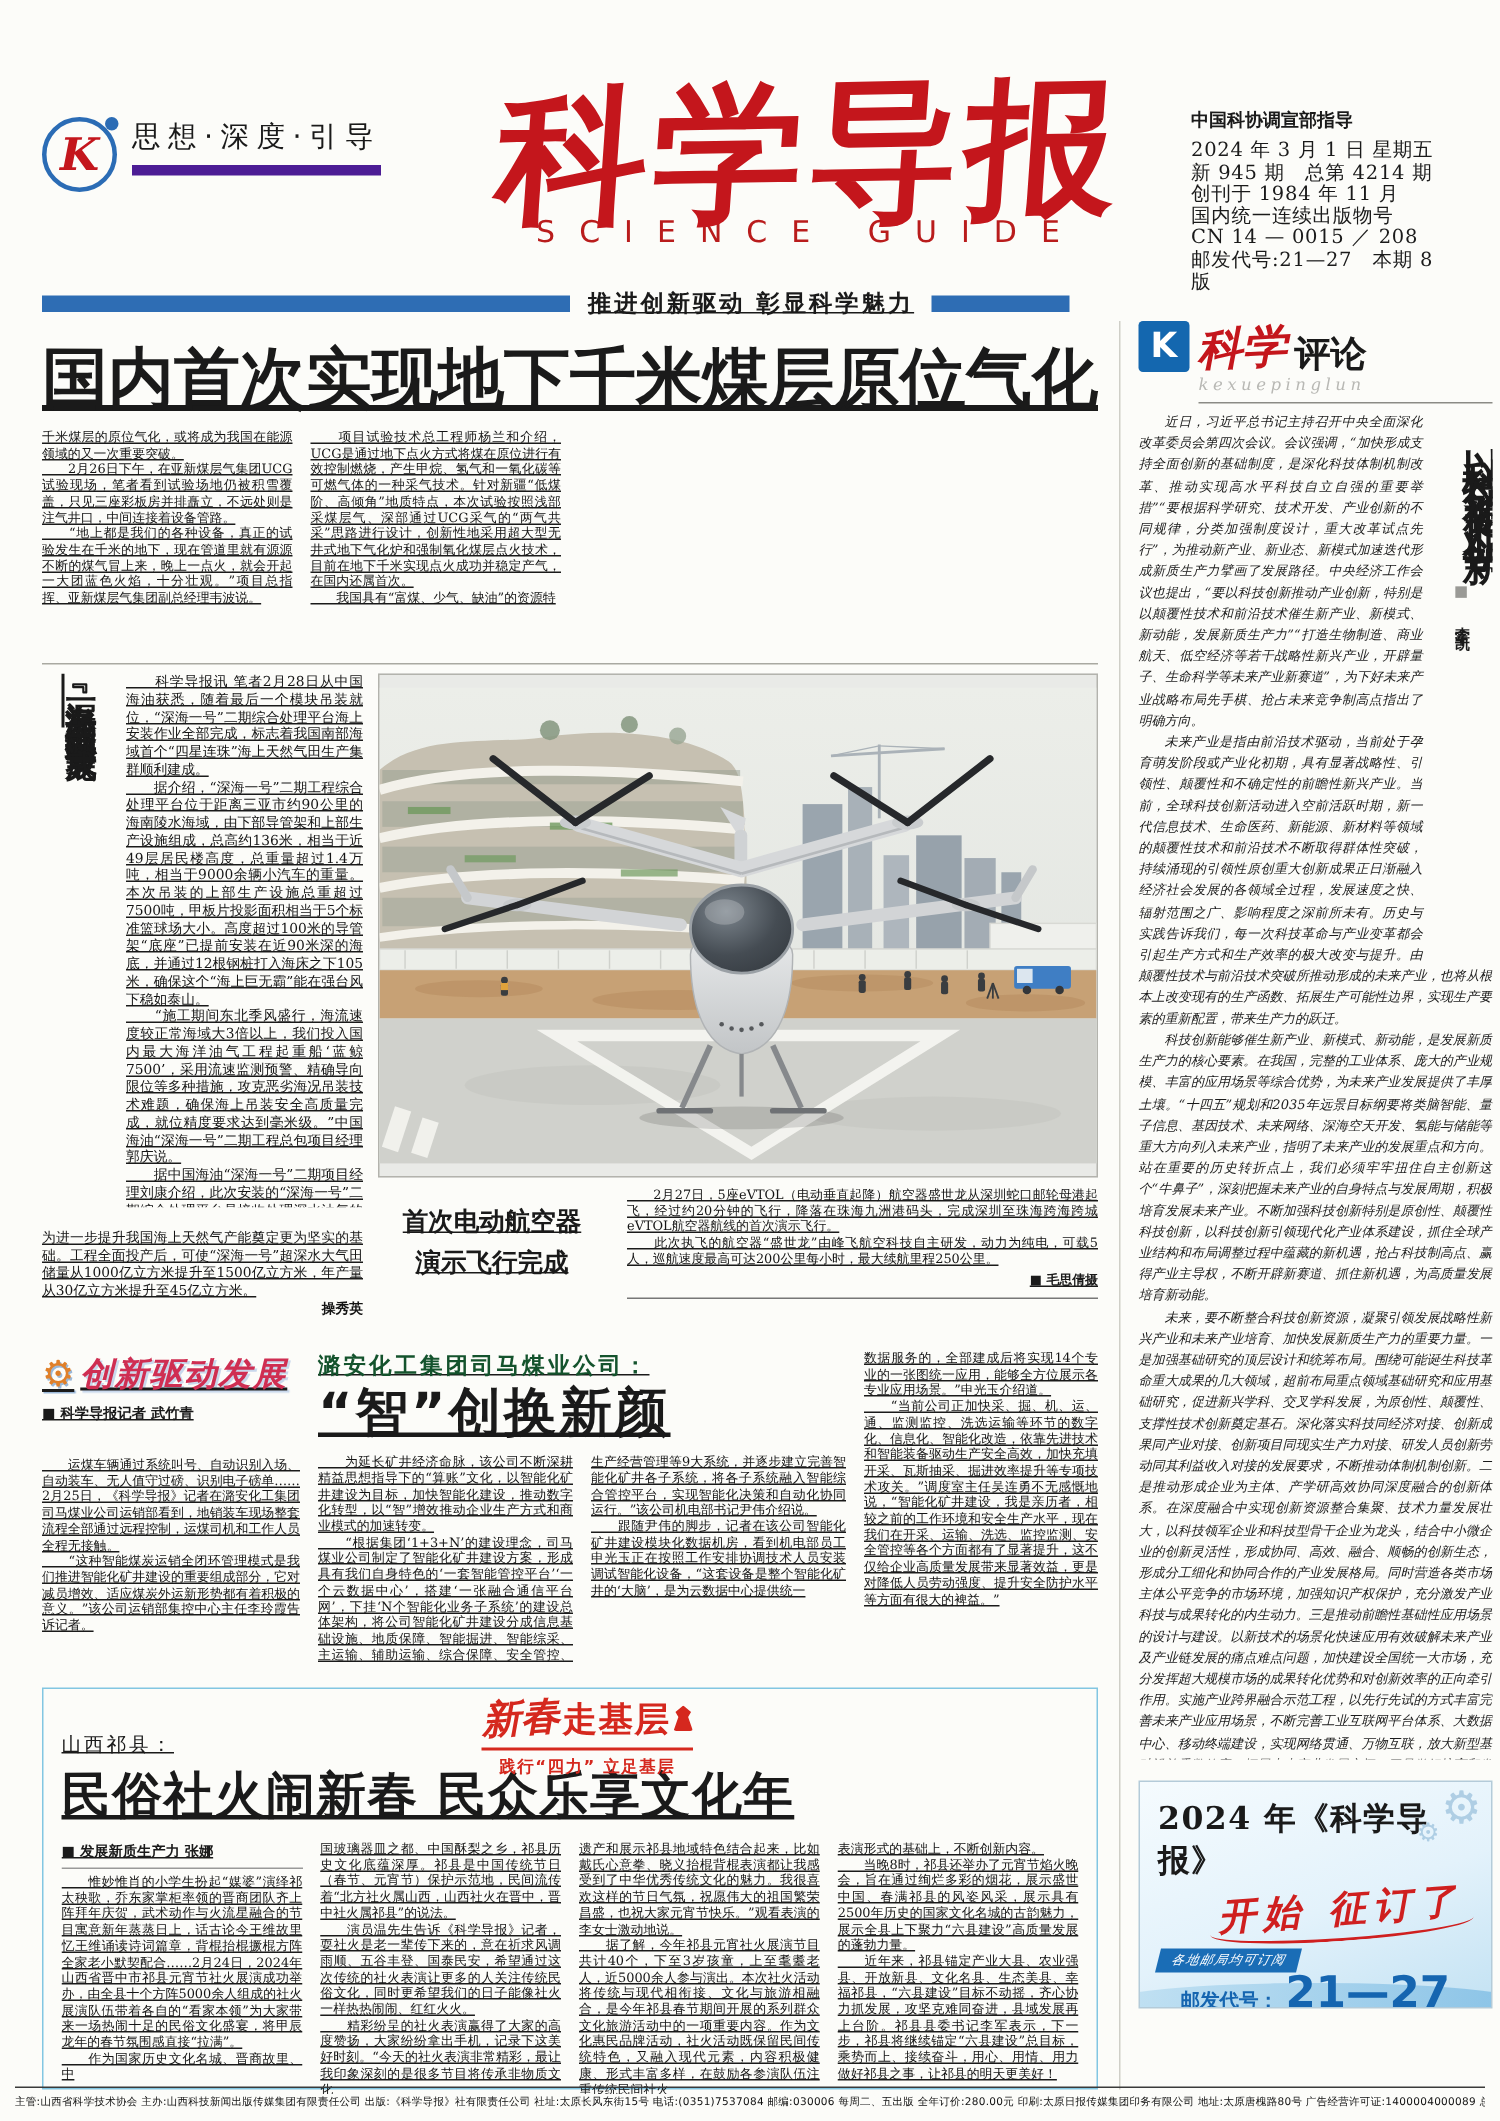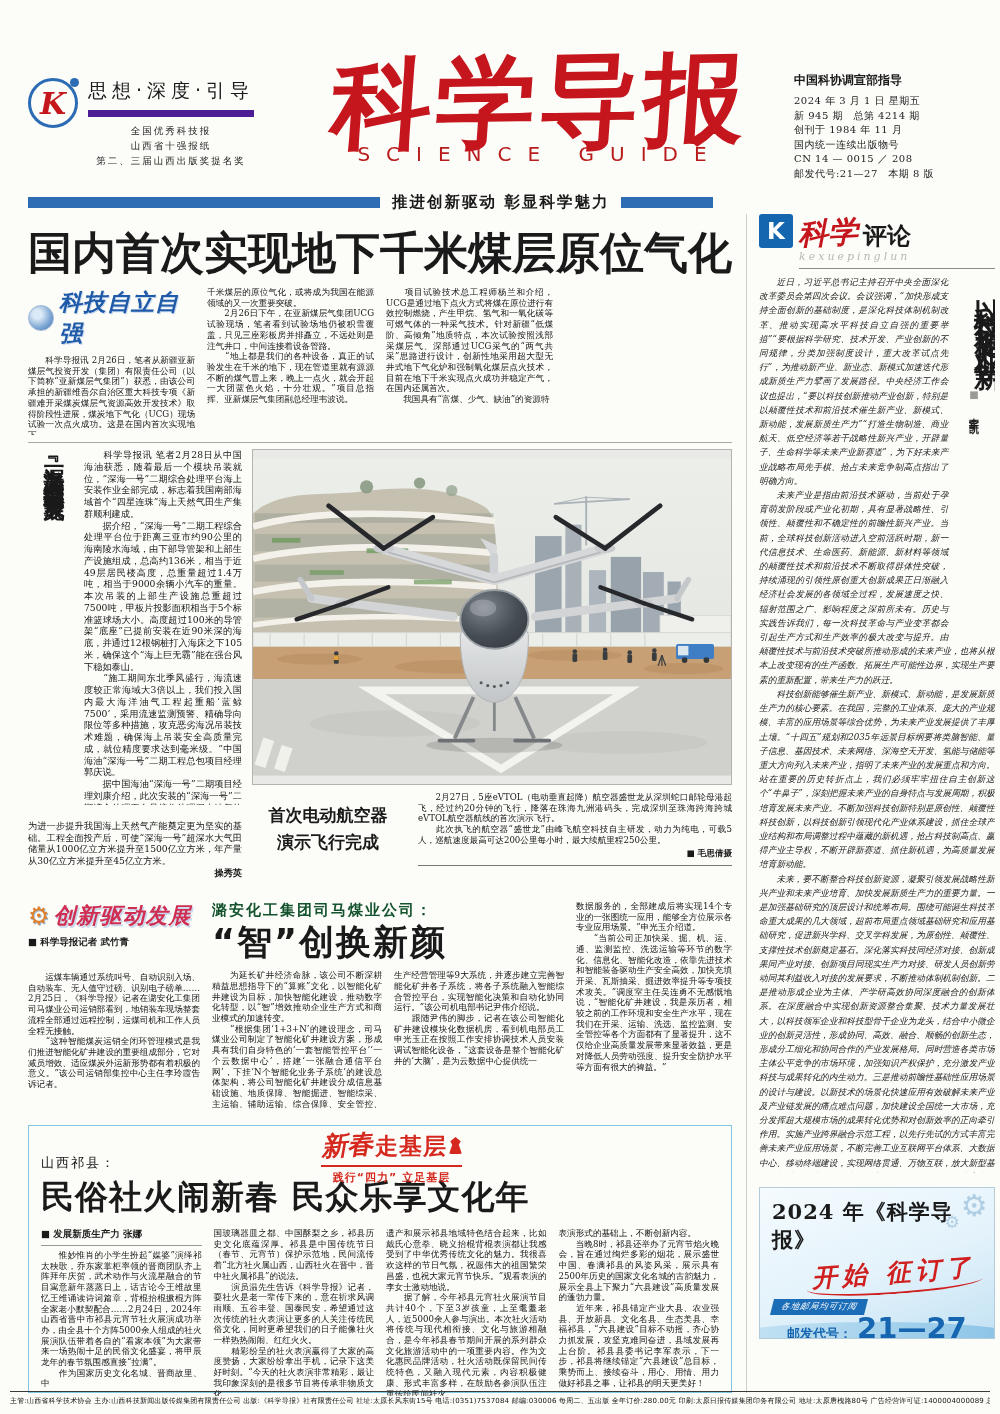--- a/index.html
+++ b/index.html
@@ -20,31 +20,31 @@
   .mh-slogan { font-family:"DejaVu Sans",sans-serif; font-size:19px; letter-spacing:5px;
                border-bottom:7px solid #4c1d95; padding-bottom:6px; margin-bottom:6px; }
   .mh-honors { font-size:9.5px; line-height:15px; letter-spacing:2px; text-align:center; color:#222; }
   .mh-center { flex:1; text-align:center; }
   .mh-title { font-size:100px; line-height:1.02; font-weight:900; color:#c4161c;
               transform:skewX(-5deg) rotate(-1deg); letter-spacing:4px; }
   .mh-title-en { font-family:"DejaVu Sans",sans-serif; font-size:20px; color:#b91c1c;
                  letter-spacing:16px; margin-top:-10px; }
   .mh-right { width:178px; padding-top:22px; }
   .mh-guidance { font-family:"DejaVu Sans",sans-serif; font-weight:700; font-size:12px; margin-bottom:5px; }
-  .mh-pub div { font-size:10px; line-height:14.6px; letter-spacing:.5px; }
+  .mh-pub div { font-size:13px; line-height:14.6px; letter-spacing:.5px; }
 
   
   .banner-row { display:flex; align-items:center; gap:12px; margin-top:2px; }
   .banner-bar { height:11px; background:#2e6db4; }
   .bar-l { flex:1; max-width:352px; } .bar-r { width:92px; }
   .banner-text { font-family:"DejaVu Sans",sans-serif; font-weight:700; font-size:15.5px; letter-spacing:2px; }
 
   
   .content { display:flex; gap:14px; }
-  .main-left { width:714px; }
+  .main-left { width:714px;text-decoration:underline; }
   .right-col { flex:1; border-left:1px solid #cfcfc8; padding-left:12px; margin-top:24px; }
 
   .body-text { font-size:8.6px; line-height:10.7px; text-align:justify; white-space:pre-line; color:#141414; }
 
   .lead-headline { font-family:"DejaVu Sans",sans-serif; font-weight:900; font-size:44px;
                    letter-spacing:0; margin-top:10px; line-height:60px; white-space:nowrap; }
   .lead-cols { display:grid; grid-template-columns:repeat(4,1fr); gap:12px; height:148px;
                overflow:hidden; margin-top:4px; }
   .badge-tech { display:flex; align-items:center; gap:5px; margin-bottom:6px; }
   .globe-icon { width:26px; height:26px; border-radius:50%; flex:none;
@@ -159,25 +159,20 @@
 
   <header class="masthead">
     <div class="mh-left">
       <div class="mh-logo-row">
         <span class="mh-logo">
             <span>K</span>
             <i></i>
           </span>
         <div>
           <div class="mh-slogan">思想·深度·引导</div>
-          <div class="mh-honors">
-            <div>全国优秀科技报</div>
-            <div>山西省十强报纸</div>
-            <div>第二、三届山西出版奖提名奖</div>
-          </div>
         </div>
       </div>
     </div>
     <div class="mh-center">
       <div class="mh-title">科学导报</div>
       <div class="mh-title-en">SCIENCE GUIDE</div>
     </div>
     <div class="mh-right">
       <div class="mh-guidance">中国科协调宣部指导</div>
       <div class="mh-pub">
@@ -197,27 +192,20 @@
 
       <div class="banner-row">
         <span class="banner-bar bar-l"></span>
         <span class="banner-text">推进创新驱动  彰显科学魅力</span>
         <span class="banner-bar bar-r"></span>
       </div>
 
       <h1 class="lead-headline">国内首次实现地下千米煤层原位气化</h1>
 
       <div class="lead-cols">
-        <div>
-          <div class="badge-tech">
-            <span class="globe-icon"></span>
-            <span>科技自立自强</span>
-          </div>
-          <div class="body-text">　　科学导报讯  2月26日，笔者从新疆亚新煤层气投资开发（集团）有限责任公司（以下简称“亚新煤层气集团”）获悉，由该公司承担的新疆维吾尔自治区重大科技专项《新疆难开采煤炭煤层气资源高效开发技术》取得阶段性进展，煤炭地下气化（UCG）现场试验一次点火成功。这是在国内首次实现地下</div>
-        </div>
         <div class="body-text">千米煤层的原位气化，或将成为我国在能源领域的又一次重要突破。
 　　2月26日下午，在亚新煤层气集团UCG试验现场，笔者看到试验场地仍被积雪覆盖，只见三座彩板房并排矗立，不远处则是注气井口，中间连接着设备管路。
 　　“地上都是我们的各种设备，真正的试验发生在千米的地下，现在管道里就有源源不断的煤气冒上来，晚上一点火，就会开起一大团蓝色火焰，十分壮观。”项目总指挥、亚新煤层气集团副总经理韦波说。</div>
         <div class="body-text">　　项目试验技术总工程师杨兰和介绍，UCG是通过地下点火方式将煤在原位进行有效控制燃烧，产生甲烷、氢气和一氧化碳等可燃气体的一种采气技术。针对新疆“低煤阶、高倾角”地质特点，本次试验按照浅部采煤层气、深部通过UCG采气的“两气共采”思路进行设计，创新性地采用超大型无井式地下气化炉和强制氧化煤层点火技术，目前在地下千米实现点火成功并稳定产气，在国内还属首次。
 　　我国具有“富煤、少气、缺油”的资源特</div>
       </div>
 
       <hr class="rule">
 
       <div class="middle-row">

